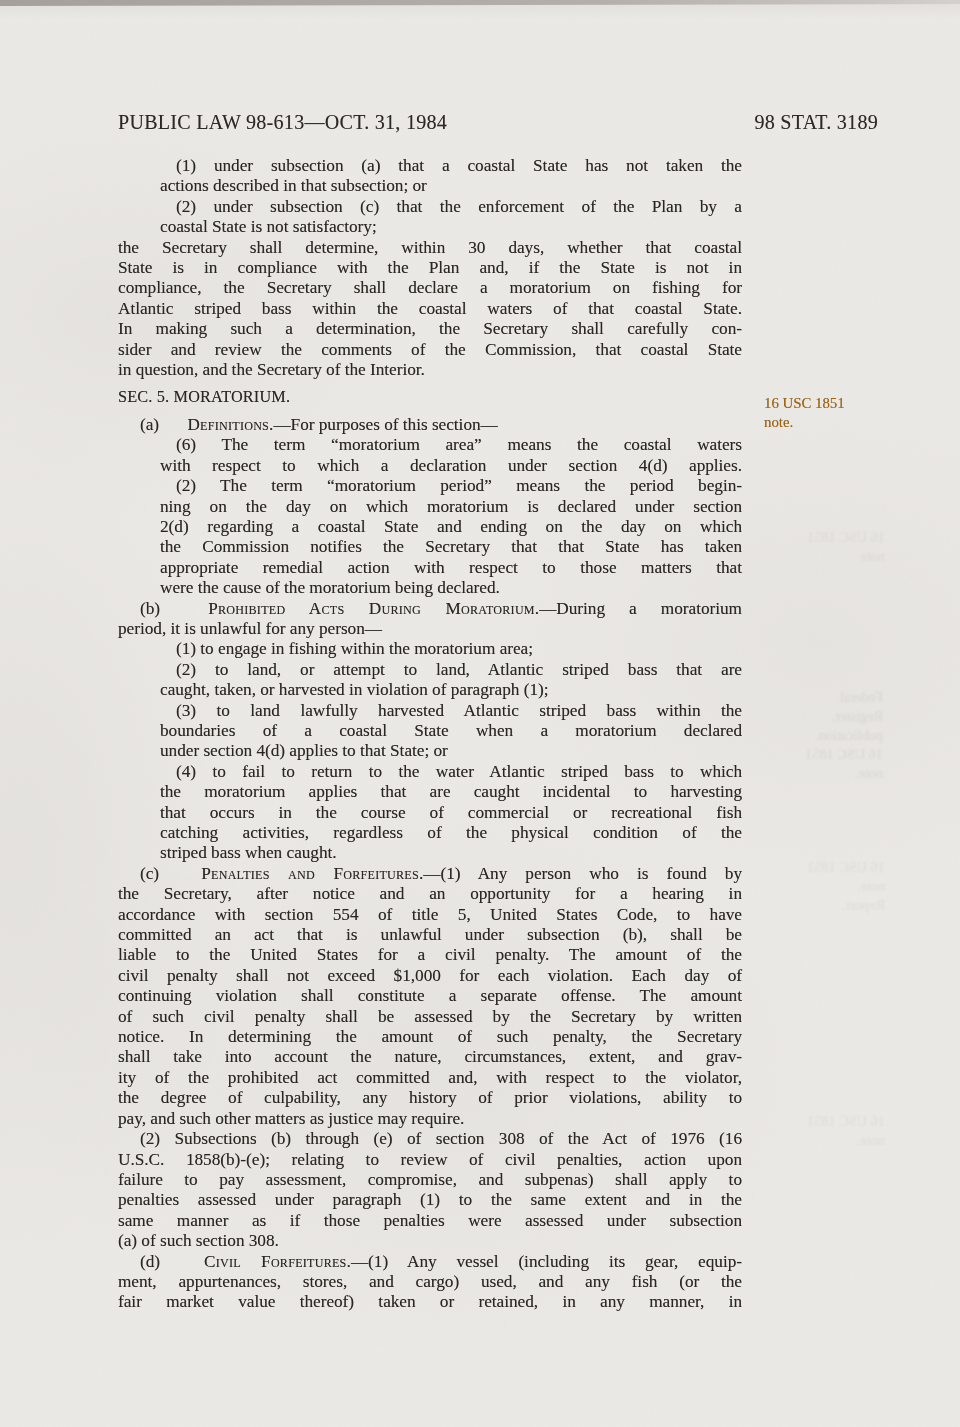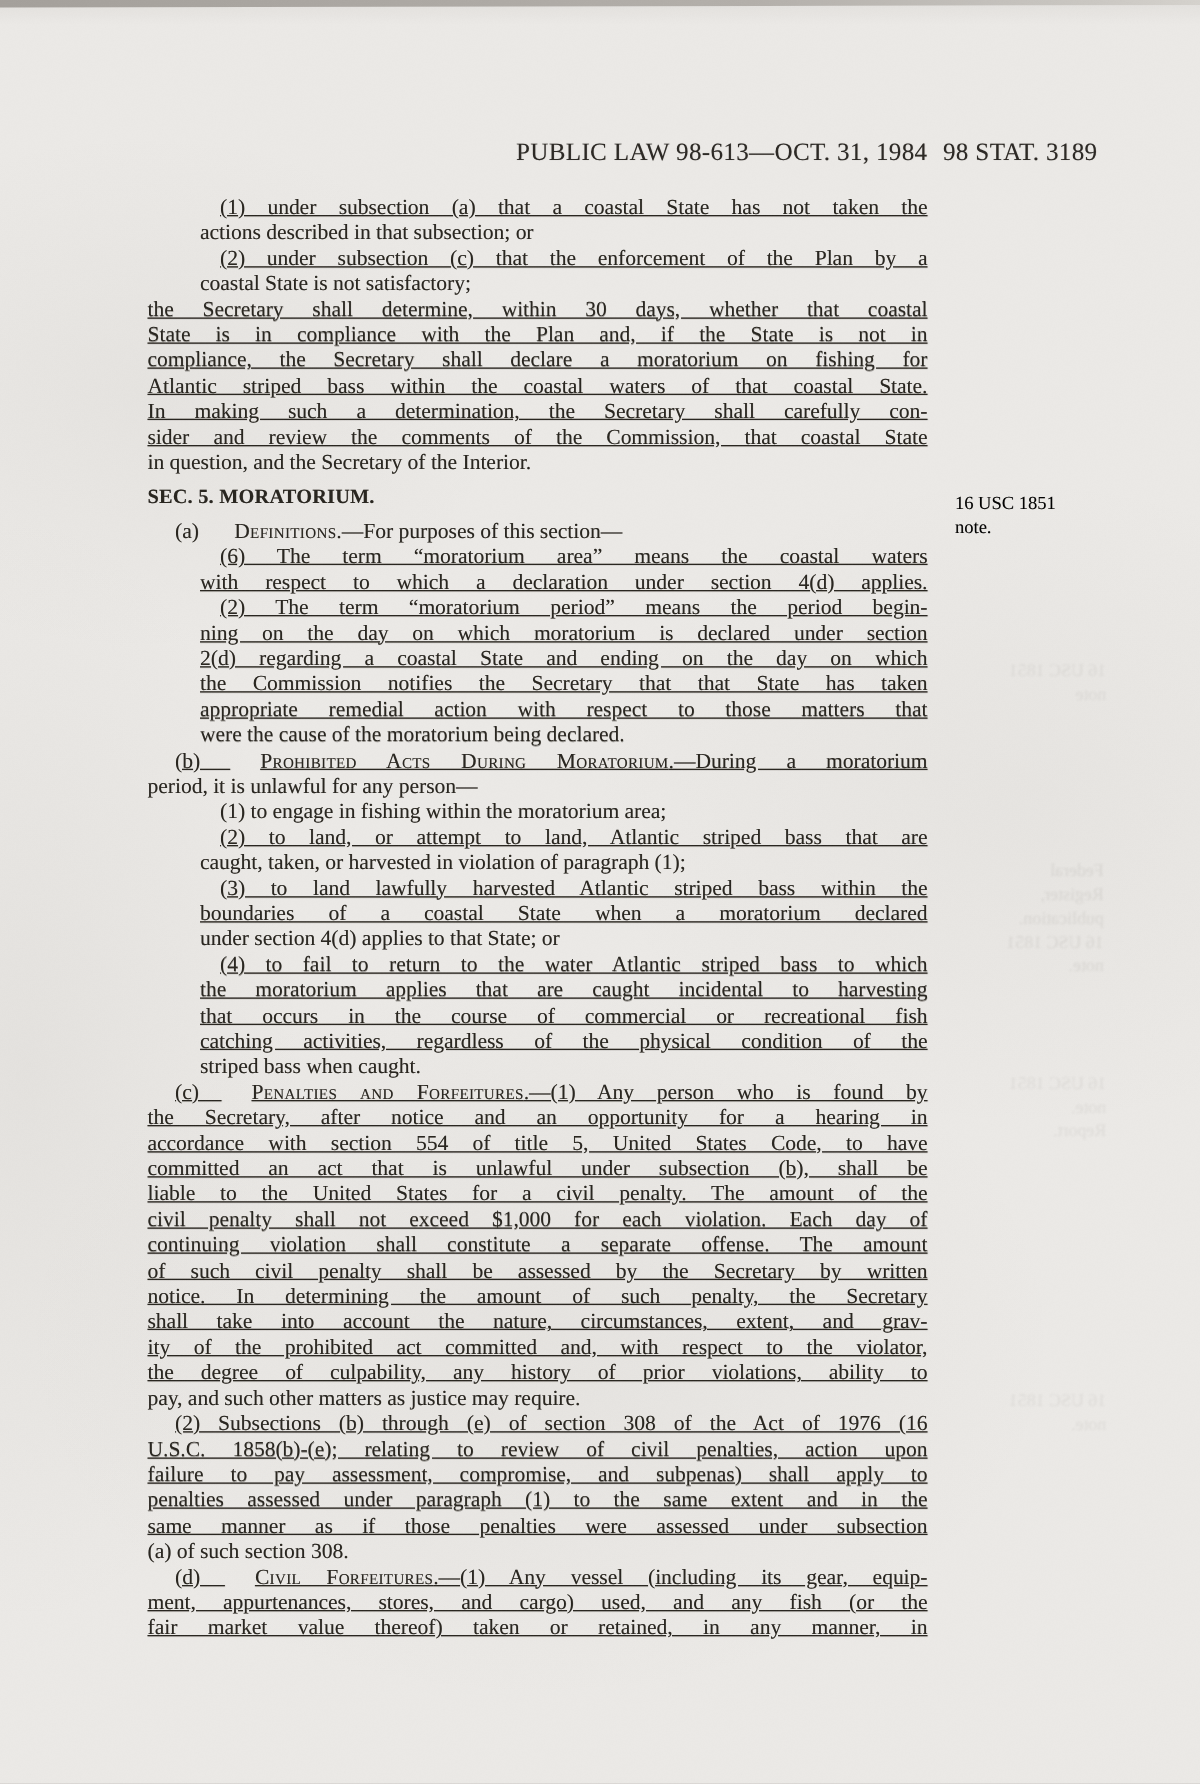--- a/index.html
+++ b/index.html
@@ -34,49 +34,49 @@
     transform-origin: left top;
   }
   .noise-overlay {
     position: absolute; inset: 0;
     width: 100%; height: 100%;
     opacity: 0.55;
     pointer-events: none;
   }
   .header-title {
     position: absolute; top: 111px; left: 118px; width: 624px;
-    text-align: right;
+    text-align: left;
     font-size: 20px; letter-spacing: 0.3px;
     color: #2b2824;
     text-shadow: 0.2px 0.2px 0.6px rgba(60,55,48,0.4);
     font-family: Liberation Serif, serif;
   }
   .header-stat {
     position: absolute; top: 111px; left: 735px; width: 143px;
     text-align: right;
     font-size: 20px; letter-spacing: 0.3px;
     color: #2b2824;
     text-shadow: 0.2px 0.2px 0.6px rgba(60,55,48,0.4);
   }
   .text-column {
     position: absolute; top: 156px; left: 118px; width: 624px;
     color: #28251f;
     text-shadow: 0.2px 0.2px 0.5px rgba(60,55,48,0.45);
   }
   .line { font-size: 17.2px; line-height: 20.4px; }
-  .just { text-align: justify; text-align-last: justify; text-decoration: underline; }
+  .just { text-align: justify; text-align-last: justify; }
   .ci { padding-left: 58px; }
   .c  { padding-left: 42px; }
   .p  { padding-left: 22px; }
-  .h  { font-weight: 700; font-size: 16.2px; margin: 7px 0 7px 0; letter-spacing: 0.2px; }
+  .h  { font-weight: 400; font-size: 16.2px; margin: 7px 0 7px 0; letter-spacing: 0.2px; }
   .sc { font-variant: small-caps; letter-spacing: 0.3px; margin-left: 24px; }
   .margin-note {
     position: absolute; top: 394px; left: 764px; width: 130px;
     font-size: 14.8px; line-height: 18.5px;
-    color: #000000;
+    color: #a16207;
     white-space: pre-line;
     text-shadow: 0.2px 0.2px 0.5px rgba(60,55,48,0.4);
   }
   .ghost {
     position: absolute; width: 125px;
     color: #55514a; opacity: 0.09;
     filter: blur(1px);
     transform: scaleX(-1);
     font-size: 14.3px; line-height: 19px;
     white-space: pre-line;

